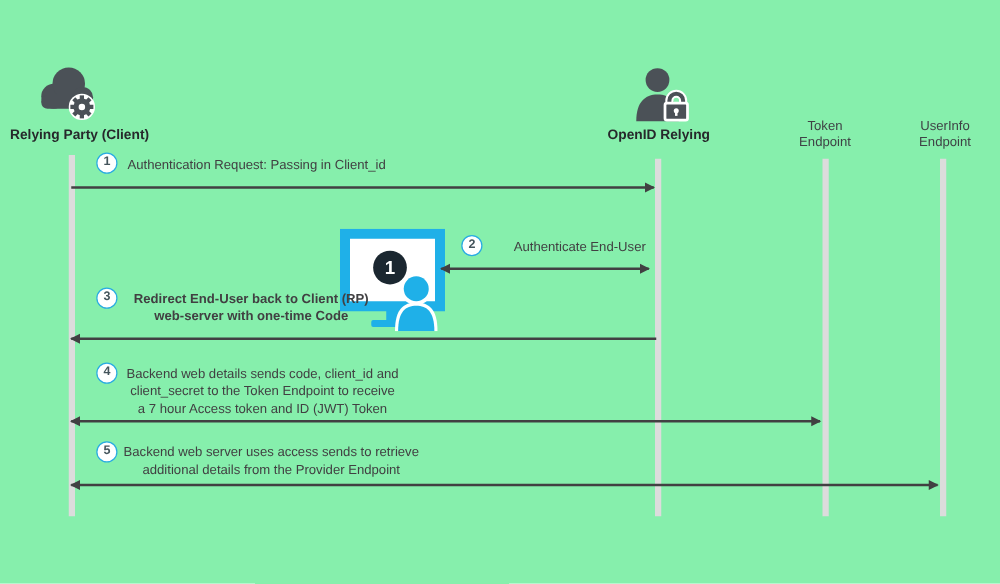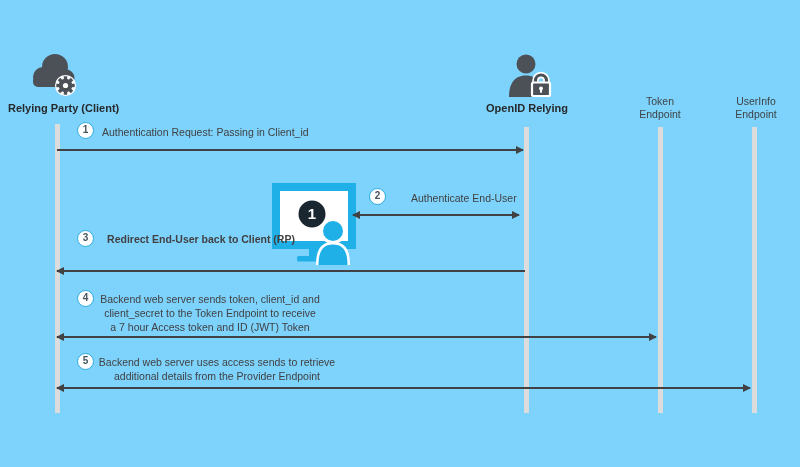--- a/index.html
+++ b/index.html
@@ -1,17 +1,17 @@
 <!DOCTYPE html>
 <html><head>
 <meta charset="utf-8">
 <style>
   html,body{margin:0;padding:0;background:#ffffff;}
   #canvas{
-    position:relative;width:800px;height:467px;background:#7dd3fc;overflow:hidden;
+    position:relative;width:800px;height:467px;background:#86efac;overflow:hidden;
     font-family:"Liberation Sans",sans-serif;color:#414042;
   }
   .lifeline{position:absolute;width:5px;background:#dcdcdc;}
   .actor-label{position:absolute;font-weight:bold;font-size:11px;color:#26282b;white-space:nowrap;}
   .endpoint-label{position:absolute;font-size:10.5px;line-height:13px;color:#3f4346;text-align:center;}
   .step-badge{
     position:absolute;width:17px;height:17px;box-sizing:border-box;background:#fff;
     border:1.6px solid #29abe2;border-radius:50%;
     font-size:10px;font-weight:600;line-height:14px;text-align:center;color:#45555c;
   }
@@ -107,28 +107,29 @@
   <div class="step-badge" style="left:369px;top:188px;">2</div>
   <div class="step-text" style="left:411px;top:191px;">Authenticate End-User</div>
   <div class="arrow" style="left:353px;top:214px;width:166px;">
     <span class="ah left"></span>
     <span class="ah right"></span>
   </div>
 
   <div class="step-badge" style="left:77px;top:230px;">3</div>
   <div class="step-text center" style="left:94px;top:232px;width:214px;font-weight:bold;">
     <div>Redirect End-User back to Client (RP)</div>
+    <div>web-server with one-time Code</div>
   </div>
   <div class="arrow" style="left:57px;top:270px;width:468px;">
     <span class="ah left"></span>
   </div>
 
   <div class="step-badge" style="left:77px;top:290px;">4</div>
   <div class="step-text center" style="left:94px;top:292px;width:232px;">
-    <div>Backend web server sends token, client_id and</div>
+    <div>Backend web details sends code, client_id and</div>
     <div>client_secret to the Token Endpoint to receive</div>
     <div>a 7 hour Access token and ID (JWT) Token</div>
   </div>
   <div class="arrow" style="left:57px;top:336px;width:599px;">
     <span class="ah left"></span>
     <span class="ah right"></span>
   </div>
 
   <div class="step-badge" style="left:77px;top:353px;">5</div>
   <div class="step-text center" style="left:94px;top:355px;width:246px;">

